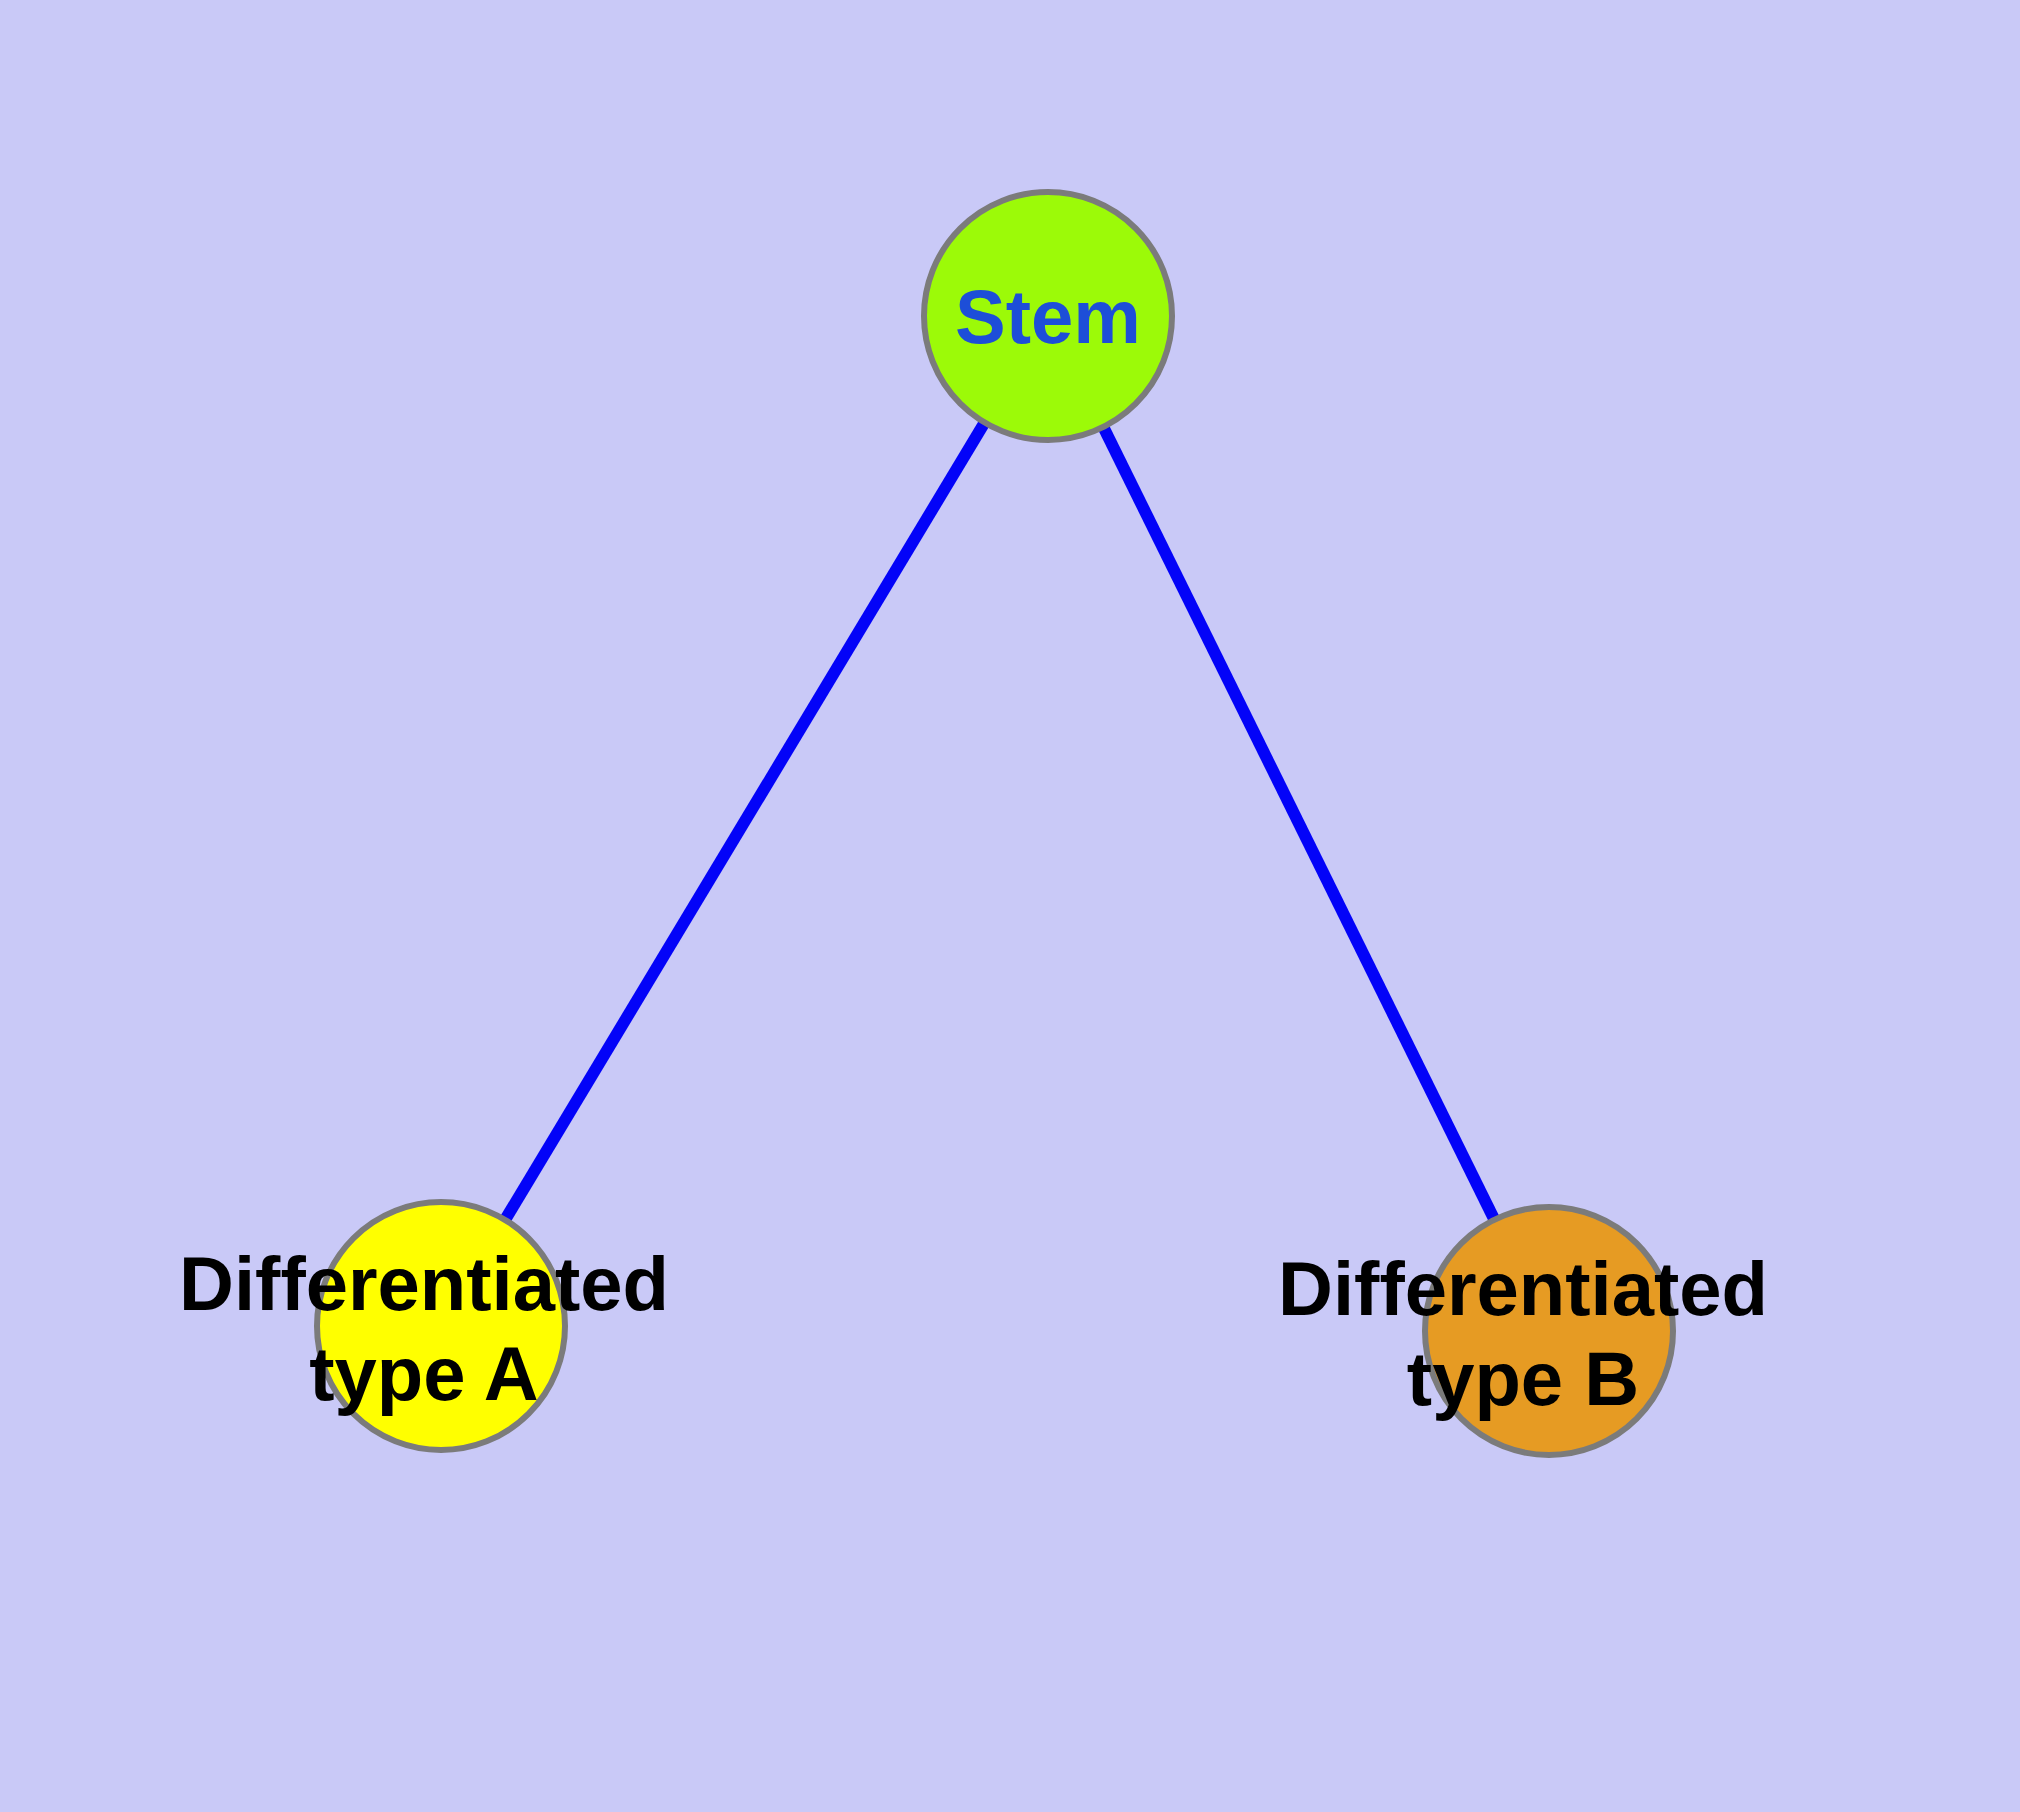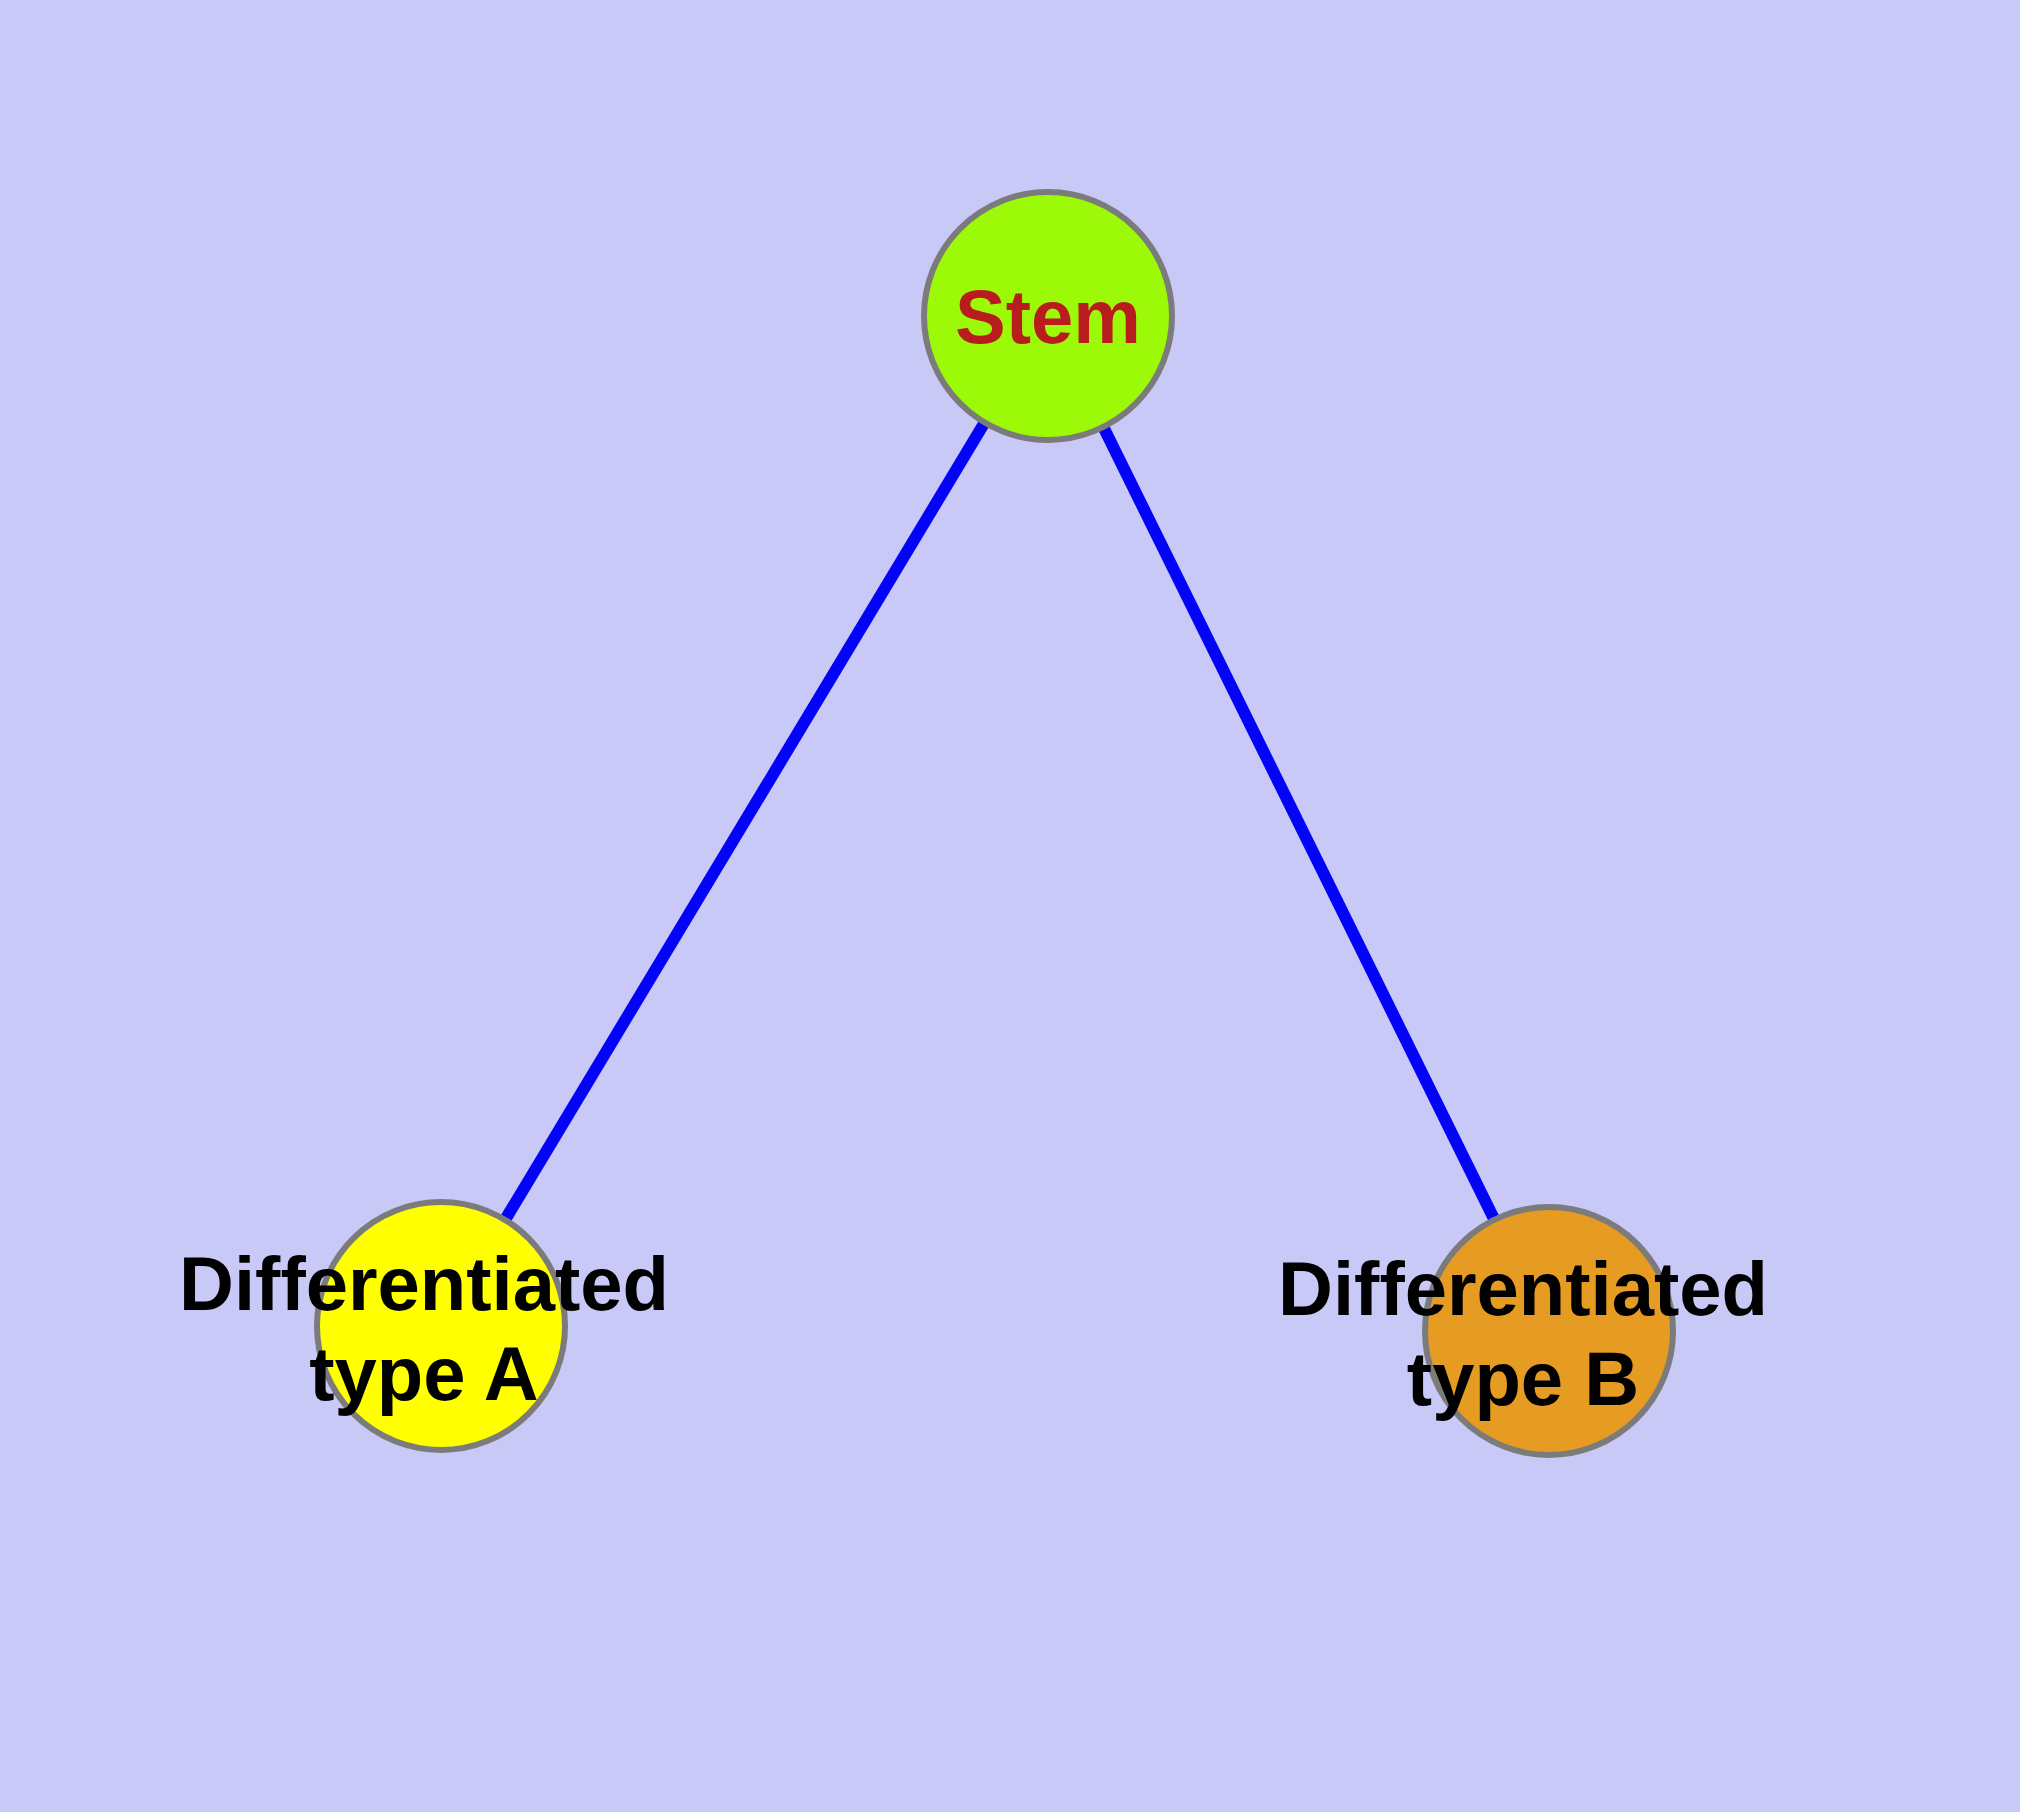--- a/index.html
+++ b/index.html
@@ -43,20 +43,20 @@
 
   <svg class="edges-layer" width="2021" height="1812" viewBox="0 0 2384 2138">
     <line x1="1237" y1="373" x2="520" y2="1565" stroke="#0303f8" stroke-width="14"></line>
     <line x1="1237" y1="373" x2="1828" y2="1571" stroke="#0303f8" stroke-width="14"></line>
   </svg>
 
   <div class="node" style="left: 921px; top: 189px; width: 254px; height: 254px; background: rgb(156, 250, 8); border: 6px solid rgb(123, 123, 123);"></div>
   <div class="node" style="left: 314px; top: 1199px; width: 254px; height: 254px; background: rgb(255, 255, 0); border: 6px solid rgb(123, 123, 123);"></div>
   <div class="node" style="left: 1422px; top: 1204px; width: 254px; height: 254px; background: rgb(230, 155, 35); border: 6px solid rgb(123, 123, 123);"></div>
 
-  <div class="node-label" style="left: 1048px; top: 317px; color: #b91c1c;">Stem</div>
+  <div class="node-label" style="left: 1048px; top: 317px; color: #1d4ed8;">Stem</div>
   <div class="node-label" style="left: 424px; top: 1329px; color: rgb(0, 0, 0);">Differentiated
 type A</div>
   <div class="node-label" style="left: 1523px; top: 1334px; color: rgb(0, 0, 0);">Differentiated
 type B</div>
 
 </div>
 
 
 </body></html>

